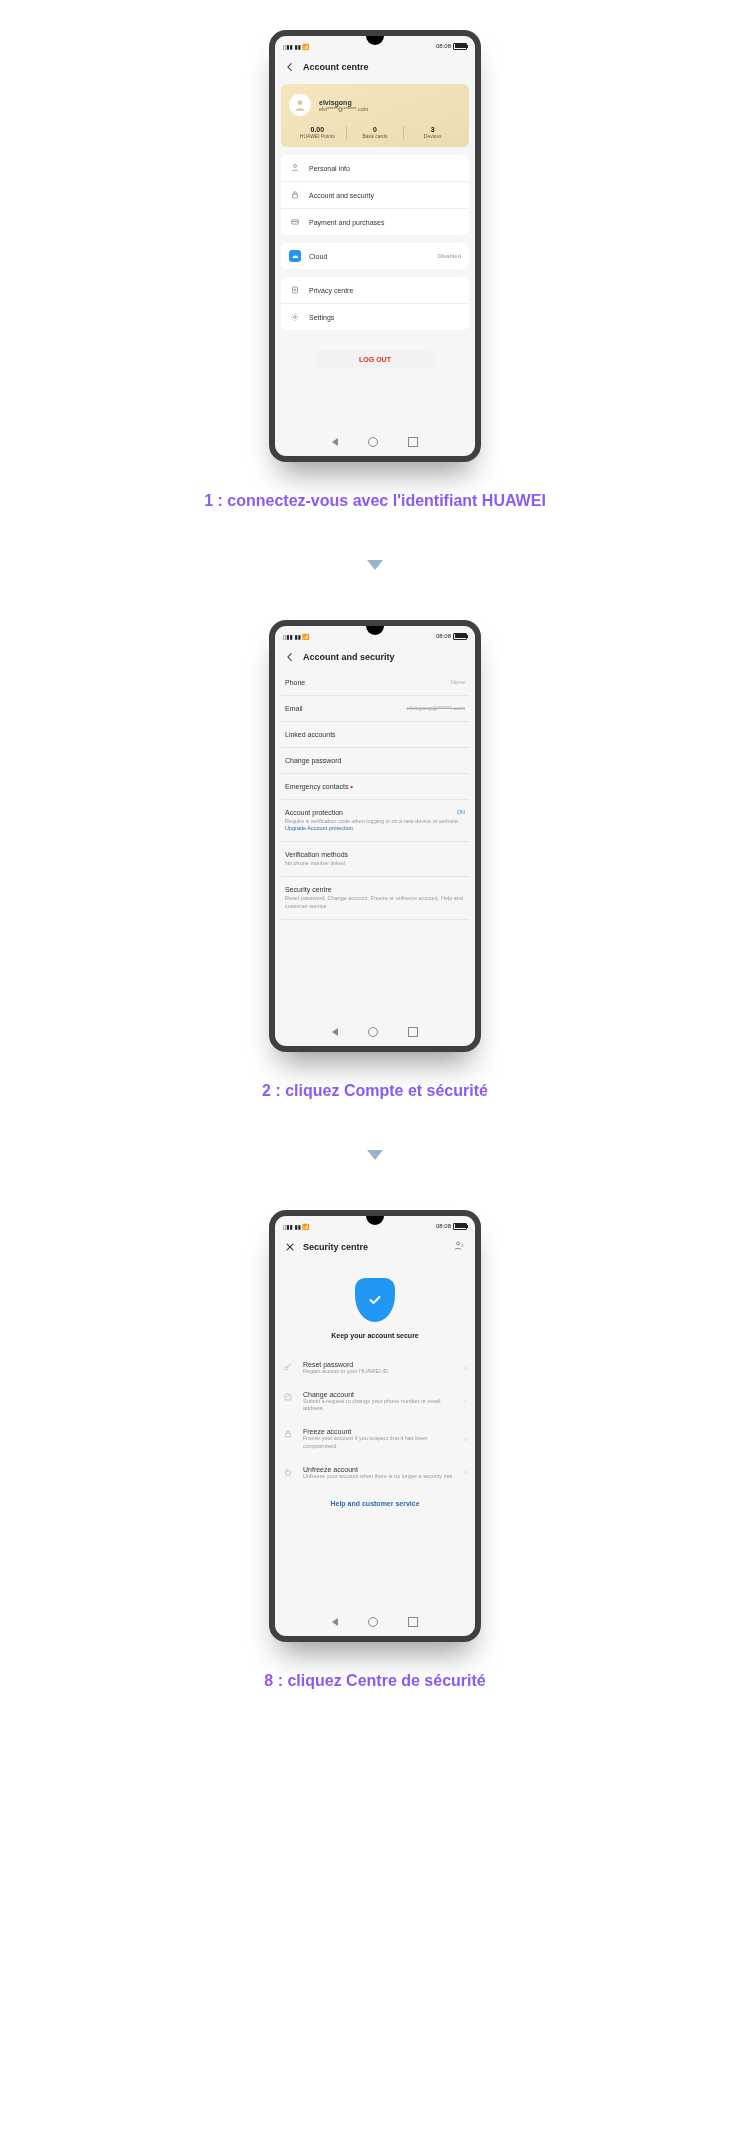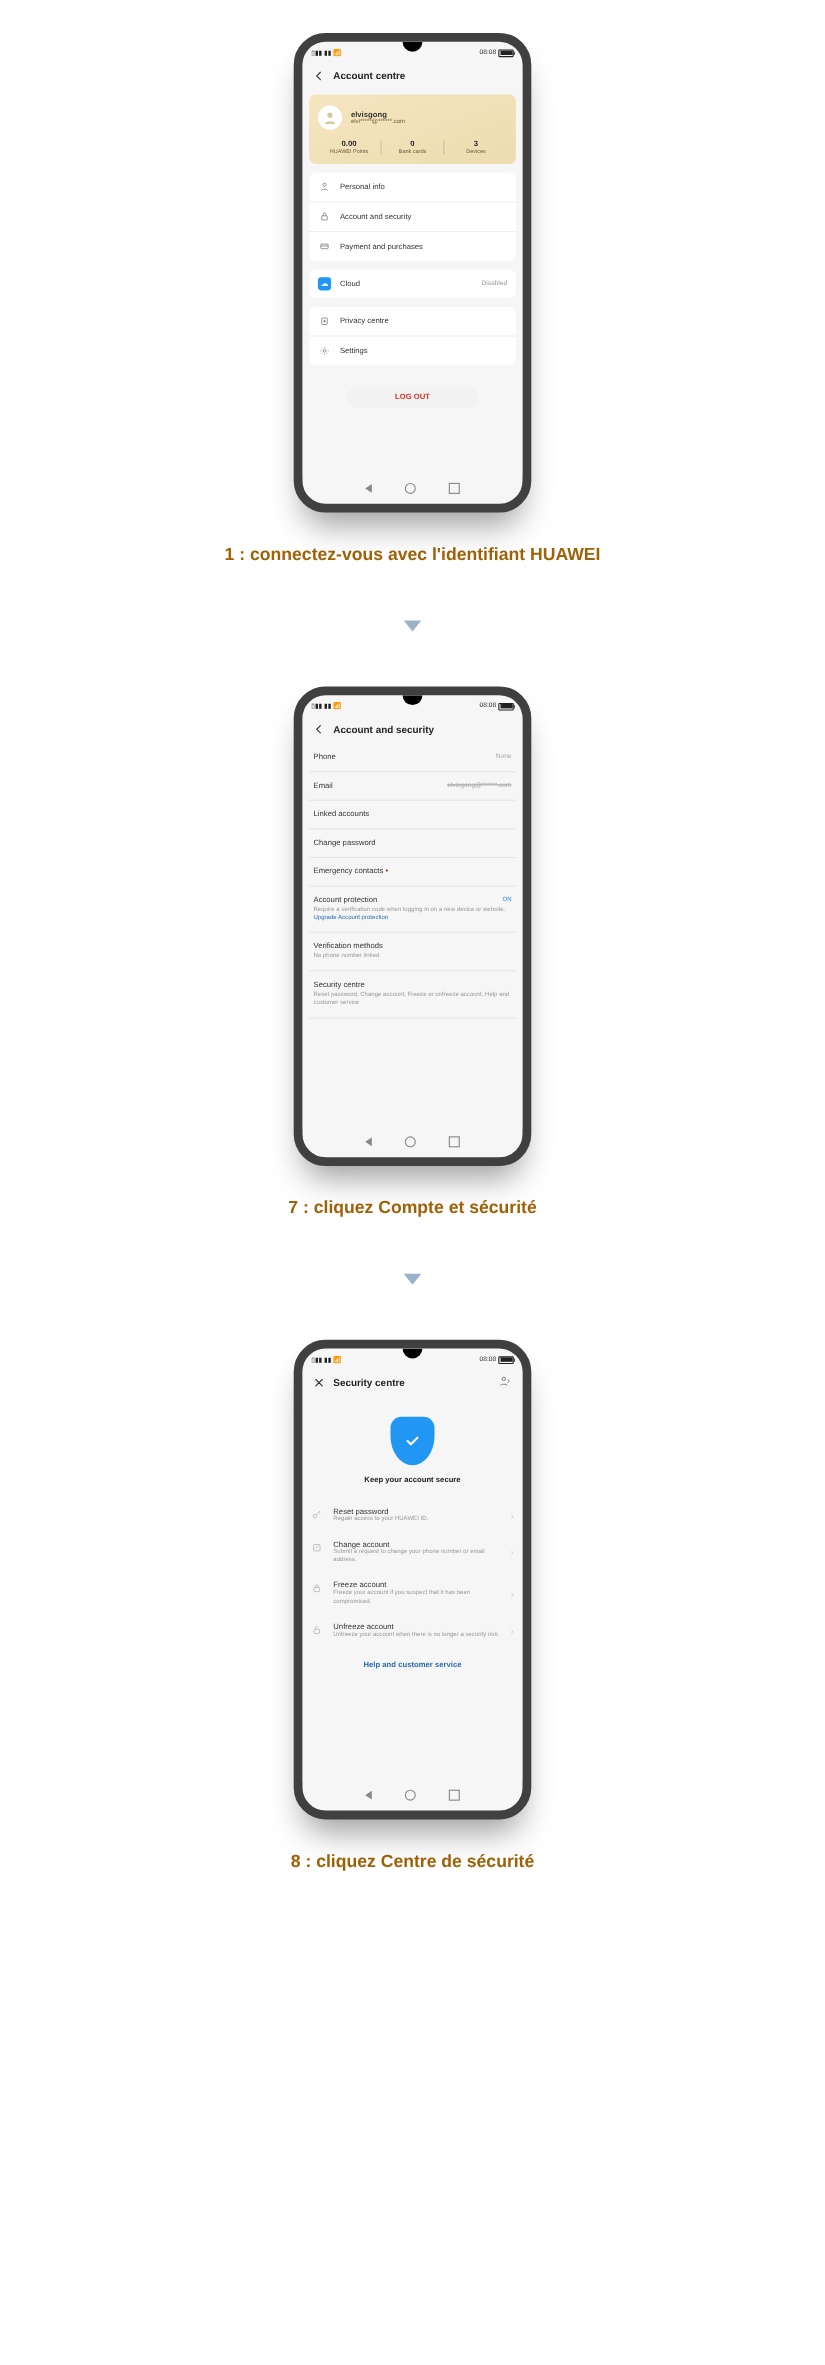--- a/index.html
+++ b/index.html
@@ -12,22 +12,22 @@
 .page {
   display: flex;
   flex-direction: column;
   align-items: center;
   padding-top: 30px;
 }
 .phone {
   width: 200px;
   height: 420px;
   background: #f6f6f6;
-  border-radius: 29px;
-  border: 8px solid #404040;
+  border-radius: 17px;
+  border: 6px solid #404040;
   position: relative;
   overflow: hidden;
   box-shadow: 0 20px 30px -10px rgba(0,0,0,0.4);
 }
 .notch {
   position: absolute;
   top: 0; left: 50%;
   transform: translateX(-50%);
   width: 18px; height: 9px;
   background: #000;
@@ -104,21 +104,21 @@
 }
 .shield svg { width:18px; height:18px; }
 .keep { font-size:7px; font-weight:600; color:#222; }
 .seclist .srow { display:flex; gap:8px; padding:8px 2px; align-items:flex-start; }
 .seclist .srow .sic { width:12px; font-size:9px; color:#aaa; margin-top:1px; }
 .seclist .srow .sbody { flex:1; }
 .seclist .srow .st { font-size:7px; color:#333; font-weight:500; }
 .seclist .srow .sd { font-size:5.5px; color:#999; line-height:1.3; }
 .seclist .srow .chev { color:#ccc; font-size:8px; align-self:center; }
 .helplink { text-align:center; font-size:7px; font-weight:600; color:#2b6cb0; padding:12px 0; }
-.caption { font-size:16px; font-weight:700; color:#a16207; margin:30px 0 50px 0; text-align:center; }
+.caption { font-size:16px; font-weight:700; color:#8b5cf6; margin:30px 0 50px 0; text-align:center; }
 .down-arrow { width:0; height:0; border-left:8px solid transparent; border-right:8px solid transparent; border-top:10px solid #9bb3c9; margin:0 auto 50px auto; }
 </style>
 </head>
 <body>
 
 <div class="page">
 
 <div class="phone">
   <div class="notch"></div>
   <div class="statusbar">
@@ -311,21 +311,21 @@
       </div>
     </div>
   </div>
   <div class="navbar">
     <div class="nav-tri"></div>
     <div class="nav-cir"></div>
     <div class="nav-sq"></div>
   </div>
 </div>
 
-<div class="caption">7 : cliquez Compte et sécurité</div>
+<div class="caption">2 : cliquez Compte et sécurité</div>
 <div class="down-arrow"></div>
 
 <div class="phone">
   <div class="notch"></div>
   <div class="statusbar">
     <span>▯▮▮ ▮▮ 📶</span>
     <span class="right">
       <span>08:08</span>
       <span class="battery">
             <span class="battery-fill"></span>

